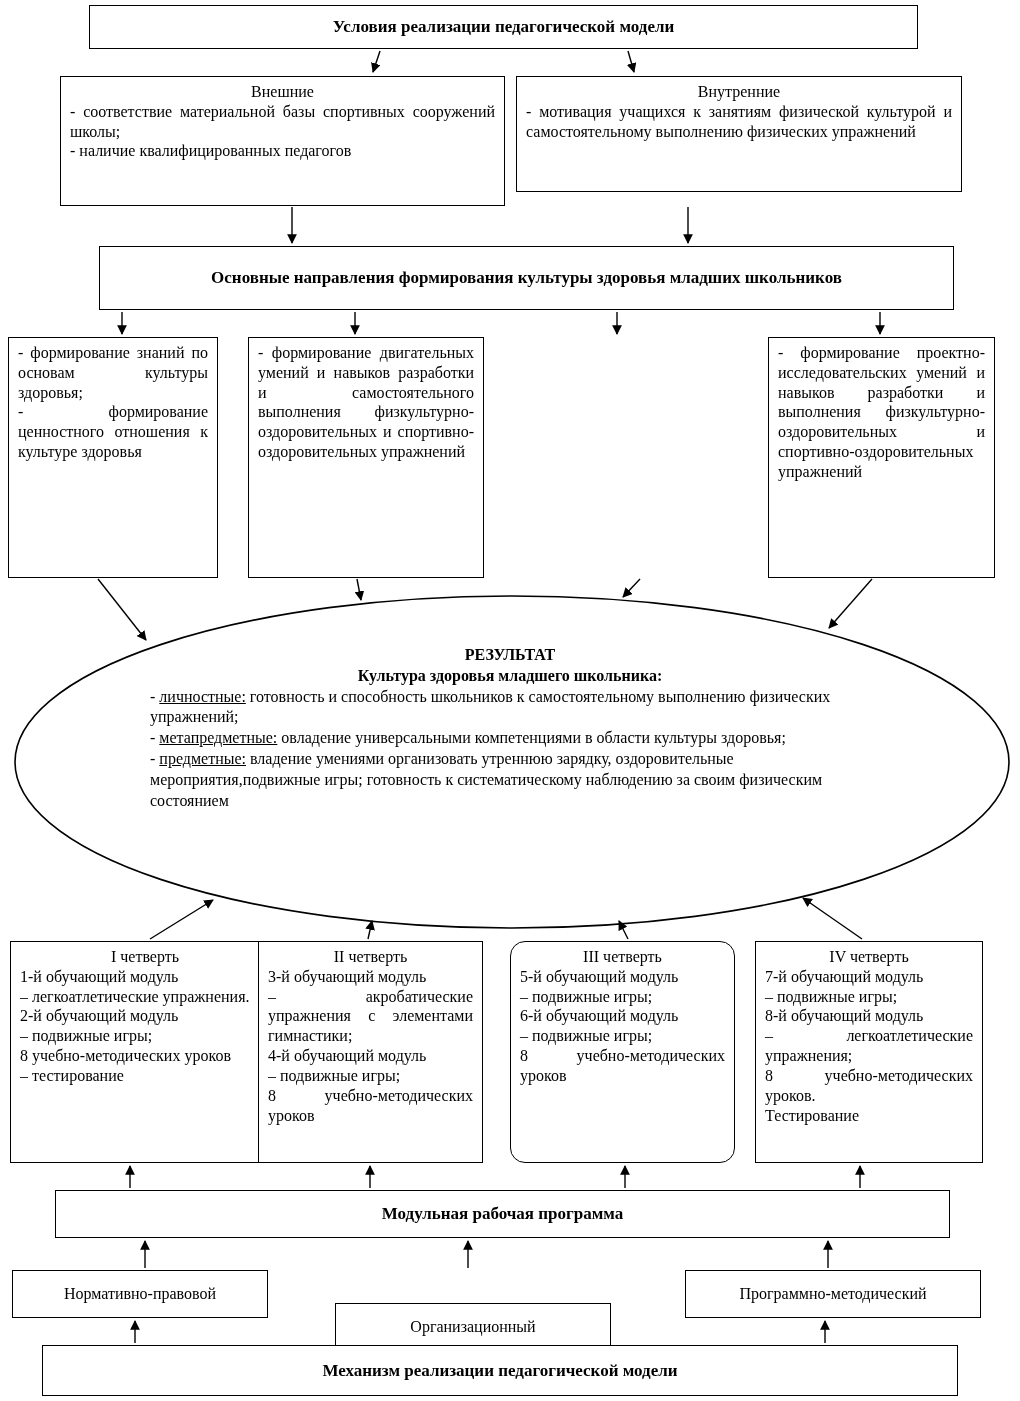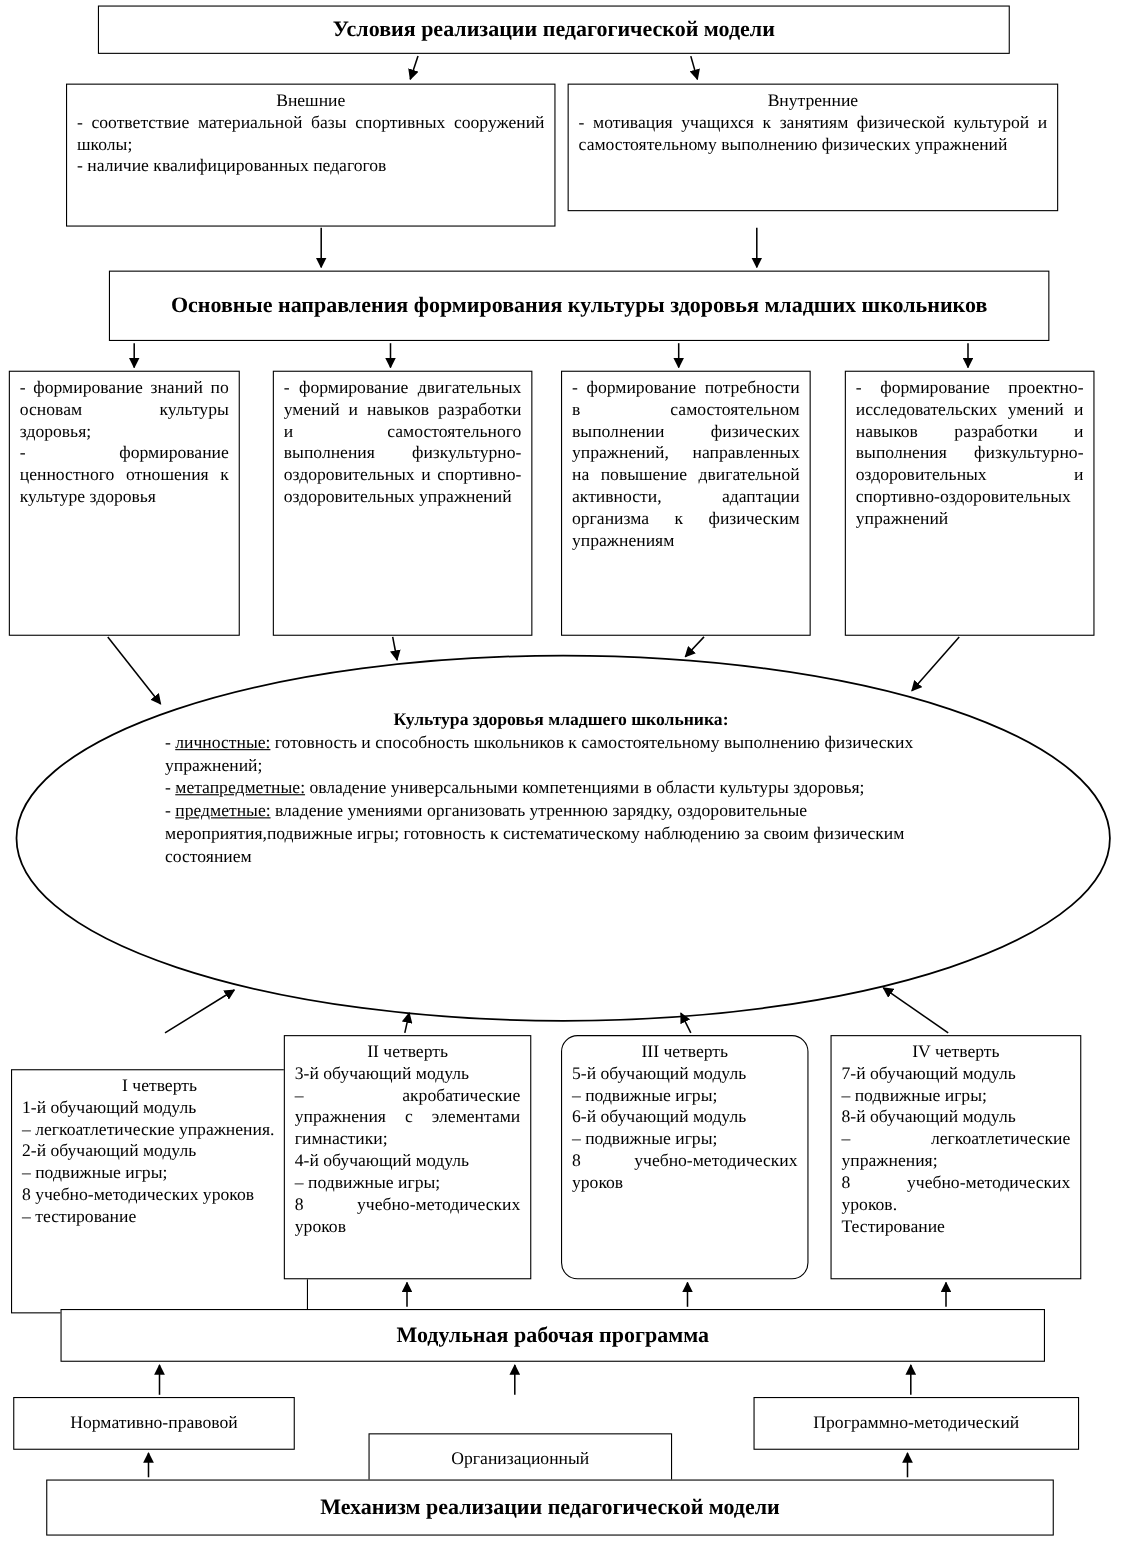--- a/index.html
+++ b/index.html
@@ -30,21 +30,21 @@
     justify-content:center;
     text-align:center;
   }
   .bold { font-weight:bold; }
   .center { text-align:center; }
   .u { text-decoration:underline; }
   .body-text {
     white-space:pre-line;
     text-align:justify;
   }
-  .title-lg { font-size:20px; }
+  .title-lg { font-size:17px; }
   .result-block {
     position:absolute;
     font-size:16px;
     line-height:1.3;
   }
   .result-item { text-align:left; }
 </style>
 </head>
 <body>
 
@@ -116,35 +116,33 @@
     <div class="bold title-lg">Основные направления формирования культуры здоровья младших школьников</div>
   </div>
 
   <div class="abs-box" style="left:8px;top:337px;width:210px;height:241px;">
     <div class="body-text">- формирование знаний по основам культуры здоровья;
 - формирование ценностного отношения к культуре здоровья</div>
   </div>
   <div class="abs-box" style="left:248px;top:337px;width:236px;height:241px;">
     <div class="body-text">- формирование двигательных умений и навыков разработки и самостоятельного выполнения физкультурно-оздоровительных и спортивно-оздоровительных упражнений</div>
   </div>
-  <div class="abs-box" style="left:510px;top:337px;width:227px;height:241px;">
-    <div class="body-text">- формирование потребности в самостоятельном выполнении физических упражнений, направленных на повышение двигательной активности, адаптации организма к физическим упражнениям</div>
-  </div>
   <div class="abs-box" style="left:768px;top:337px;width:227px;height:241px;">
     <div class="body-text">- формирование проектно-исследовательских умений и навыков разработки и выполнения физкультурно-оздоровительных и спортивно-оздоровительных упражнений</div>
   </div>
 
   <div class="result-block" style="left:150px;top:645px;width:720px;">
+    <div class="center bold">РЕЗУЛЬТАТ</div>
     <div class="center bold">Культура здоровья младшего школьника:</div>
     <div class="result-item"><span>- </span><span class="u">личностные:</span><span> готовность и способность школьников к самостоятельному выполнению физических упражнений;</span></div>
     <div class="result-item"><span>- </span><span class="u">метапредметные:</span><span> овладение универсальными компетенциями в области культуры здоровья;</span></div>
     <div class="result-item"><span>- </span><span class="u">предметные:</span><span> владение умениями организовать утреннюю зарядку, оздоровительные мероприятия,подвижные игры; готовность к систематическому наблюдению за своим физическим состоянием</span></div>
   </div>
 
-  <div class="abs-box" style="left:10px;top:972px;width:270px;height:222px;">
+  <div class="abs-box" style="left:10px;top:941px;width:270px;height:222px;">
     <div class="center">I четверть</div>
     <div class="body-text">1-й обучающий модуль
 – легкоатлетические упражнения.
 2-й обучающий модуль
 – подвижные игры;
 8 учебно-методических уроков
 – тестирование</div>
   </div>
   <div class="abs-box" style="left:258px;top:941px;width:225px;height:222px;">
     <div class="center">II четверть</div>

